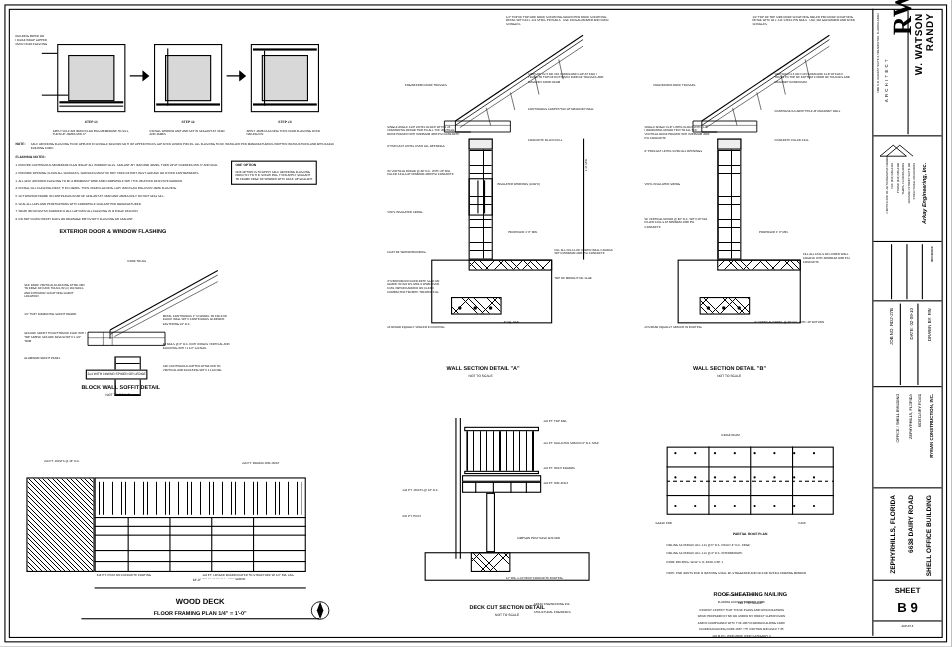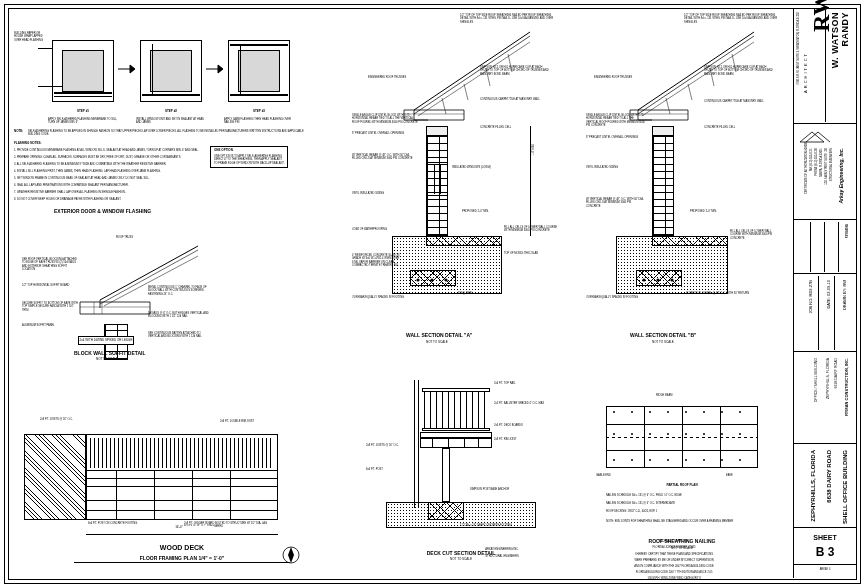--- a/index.html
+++ b/index.html
@@ -125,21 +125,21 @@
     </div>
 
     <div class="tb-cell" style="top:436px;height:84px;">
       <div class="abs vtext t6 b" style="left:48px;top:6px;">SHELL OFFICE BUILDING</div>
       <div class="abs vtext t6 b" style="left:32px;top:6px;">6638 DAIRY ROAD</div>
       <div class="abs vtext t6 b" style="left:16px;top:6px;">ZEPHYRHILLS, FLORIDA</div>
     </div>
 
     <div class="tb-cell" style="top:520px;height:50px;border-bottom:none;">
       <div class="abs t7 b ctr" style="left:0;top:6px;width:62px;">SHEET</div>
-      <div class="abs t12 b ctr" style="left:0;top:18px;width:62px;">B 3</div>
+      <div class="abs t12 b ctr" style="left:0;top:18px;width:62px;">B 9</div>
       <div class="ln hl" style="left:0;top:36px;width:62px;"></div>
       <div class="abs tiny ctr" style="left:0;top:40px;width:62px;">ARKAY 4</div>
     </div>
   </div>
 
   <div class="abs" style="left:14px;top:14px;width:310px;height:190px;">
 
     <div class="box" style="left:38px;top:26px;width:62px;height:62px;"></div>
     <div class="box grey" style="left:48px;top:36px;width:42px;height:42px;"></div>
     <div class="ln hl" style="left:40px;top:78px;width:58px;height:2px;"></div>

